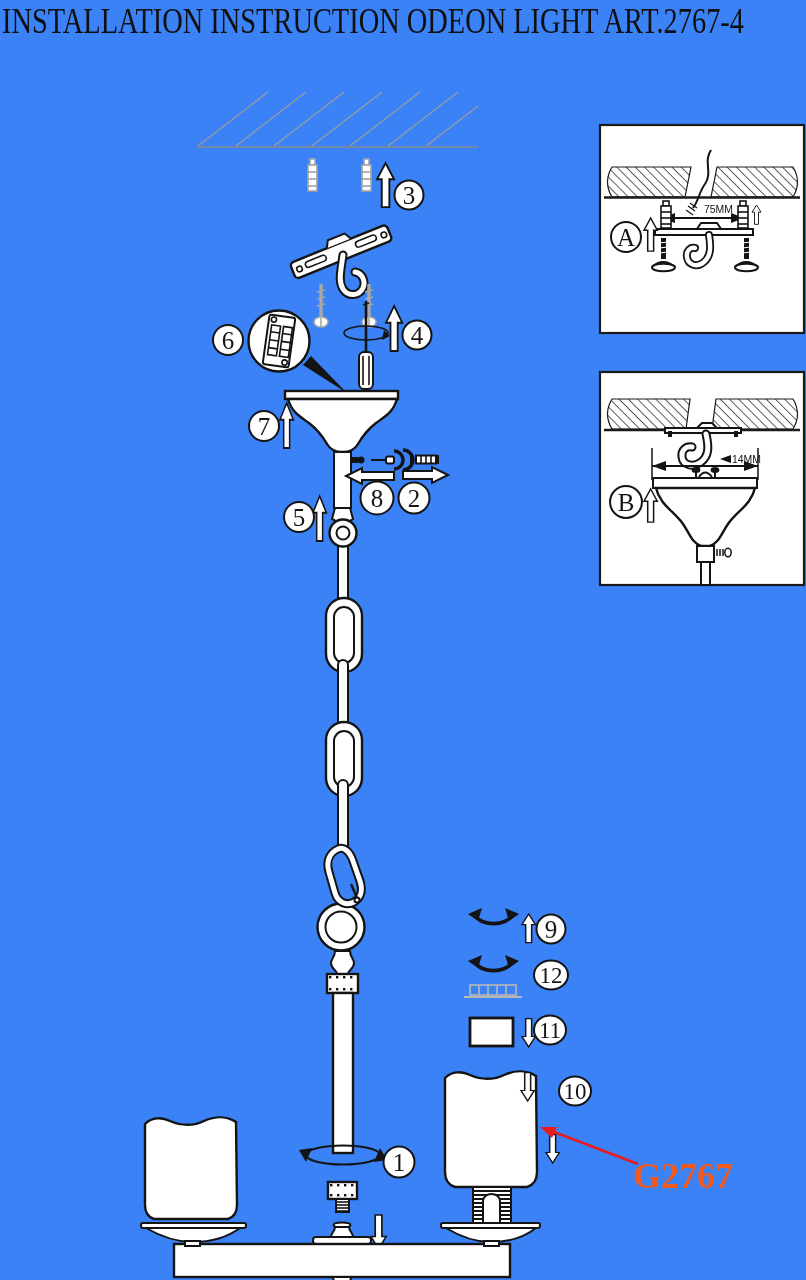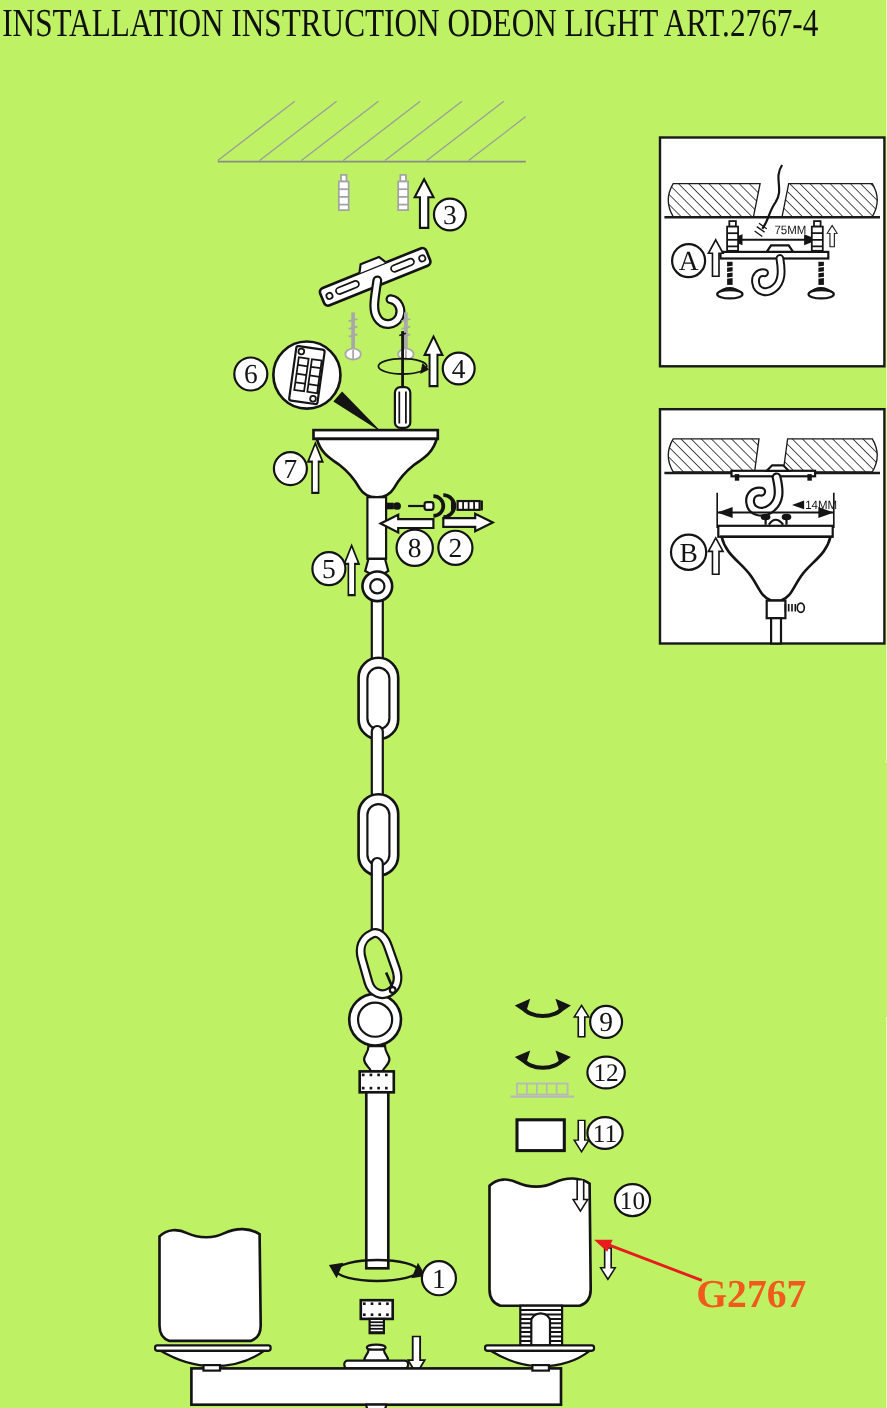--- a/index.html
+++ b/index.html
@@ -1,16 +1,16 @@
 <!DOCTYPE html>
 <html><head>
 <meta charset="utf-8">
 <style>
   html,body{margin:0;padding:0;background:#fff;}
-  #stage{position:relative;width:806px;height:1280px;background:#bef264;overflow:hidden;
+  #stage{position:relative;width:806px;height:1280px;background:#3b82f6;overflow:hidden;
          font-family:"Liberation Serif", serif;}
   svg{display:block;}
   .ln{fill:#ffffff;stroke:#141414;stroke-width:2.4;}
   .ln2{fill:#ffffff;stroke:#141414;stroke-width:2;}
   .thin{fill:none;stroke:#141414;stroke-width:1.6;}
   .blk{fill:#141414;stroke:none;}
   .num{font-family:"Liberation Serif",serif;font-size:25px;fill:#141414;text-anchor:middle;}
   .num2{font-family:"Liberation Serif",serif;font-size:23px;fill:#141414;text-anchor:middle;}
   .dim{font-family:"Liberation Sans",sans-serif;font-size:11px;fill:#141414;}
   .title{font-family:"Liberation Serif",serif;font-size:36px;fill:#101010;}

